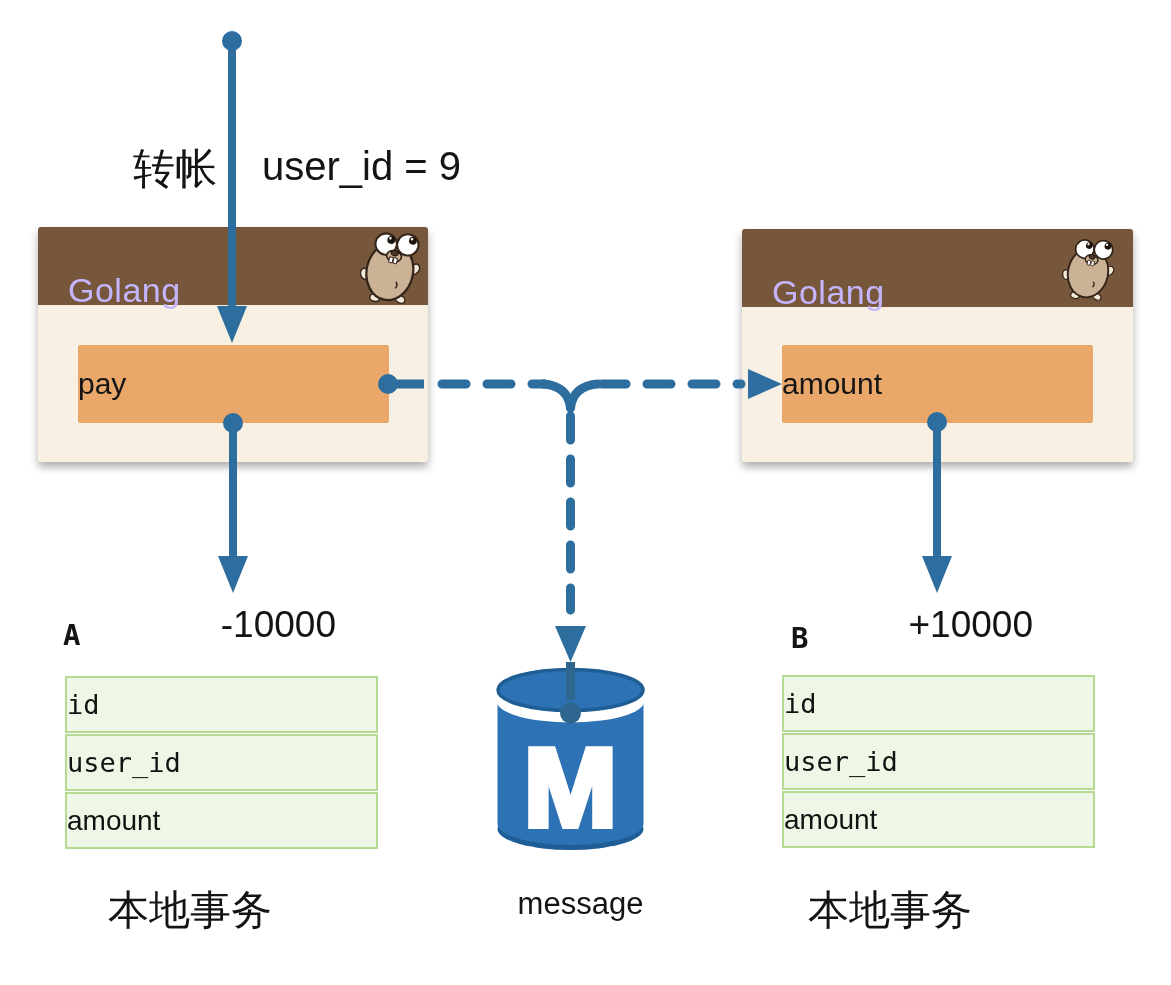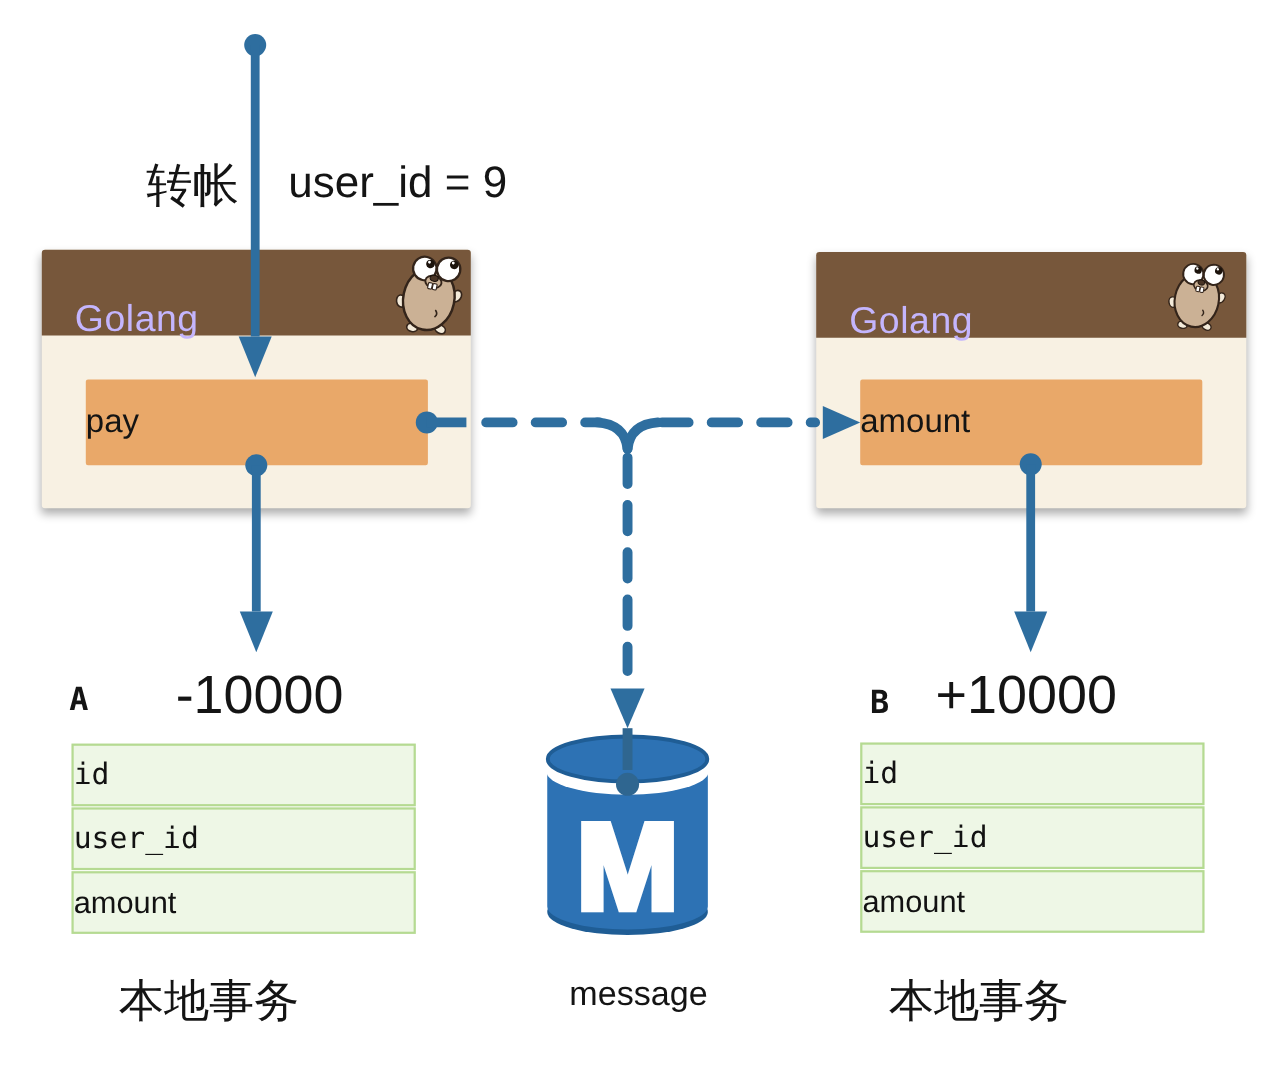--- a/index.html
+++ b/index.html
@@ -26,21 +26,21 @@
   .trow{height:57px;box-sizing:border-box;background:#eef7e6;border:2px solid #b5da92;
         display:flex;align-items:center;padding-left:0;font-size:28px;color:#121212;}
   .trow.mono{font-family:"DejaVu Sans Mono","Liberation Mono",monospace;font-size:27px;}
   
   .lbl{position:absolute;z-index:2;white-space:nowrap;color:#141414;}
   .lbl-transfer{left:77px;top:141px;width:140px;text-align:right;font-size:42px;font-weight:500;}
   .lbl-cond{left:262px;top:144px;font-size:40px;}
   .lbl-key{font-family:"DejaVu Sans Mono","Liberation Mono",monospace;font-weight:bold;font-size:29px;}
   .lbl-key-a{left:63px;top:618px;}
   .lbl-key-b{left:791px;top:621px;}
-  .lbl-delta{font-size:49px;width:200px;text-align:center;}
+  .lbl-delta{font-size:37px;width:200px;text-align:right;}
   .lbl-delta-a{left:136px;top:604px;}
   .lbl-delta-b{left:833px;top:604px;}
   .lbl-caption{font-size:41px;font-weight:500;width:200px;text-align:left;}
   .lbl-caption-a{left:108px;top:883px;}
   .lbl-caption-b{left:808px;top:883px;}
   .lbl-message{left:472px;top:886px;width:217px;text-align:center;font-size:31px;}
   
   .overlay{position:absolute;left:0;top:0;z-index:10;pointer-events:none;}
 </style>
 </head>

